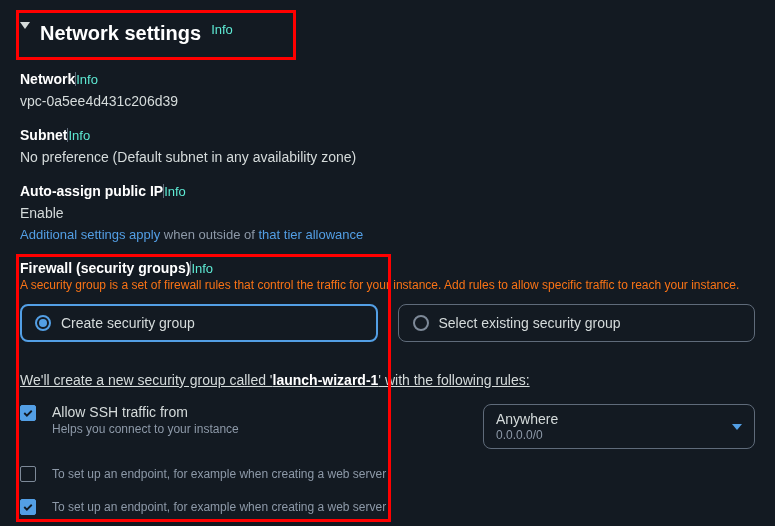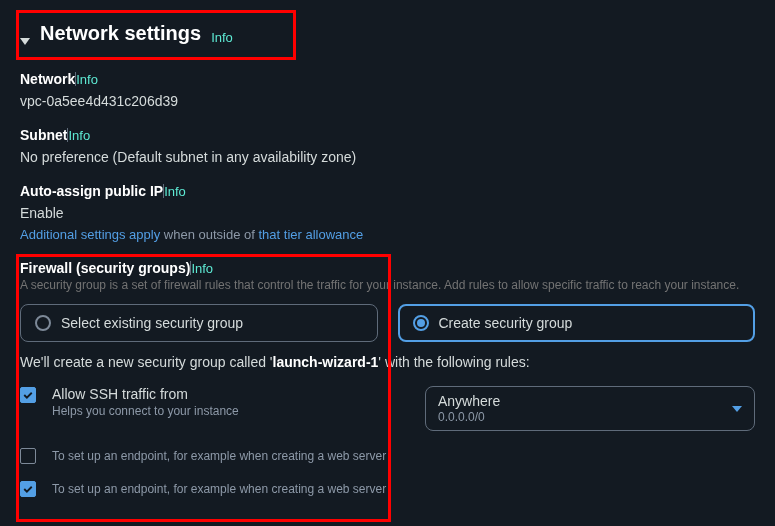--- a/index.html
+++ b/index.html
@@ -9,21 +9,21 @@
       background: #131a22;
       color: #d5dbdb;
       font-family: "Amazon Ember", "Helvetica Neue", Arial, sans-serif;
       font-size: 14px;
       overflow: hidden;
       position: relative;
     }
     .panel { padding: 18px 20px 0 20px; }
     .section-header {
       display: flex;
-      align-items: flex-end;
+      align-items: flex-start;
       gap: 10px;
       padding: 4px 0 8px 0;
     }
     .caret {
       width: 0; height: 0;
       border-left: 5px solid transparent;
       border-right: 5px solid transparent;
       border-top: 7px solid #d5dbdb;
     }
     .section-title {
@@ -59,21 +59,21 @@
     }
     .charges-note {
       margin-top: 6px;
       font-size: 13px;
       color: #8d99a8;
     }
     .charges-note a { color: #539fe5; text-decoration: none; cursor: pointer; }
     .firewall { margin-top: 18px; }
     .firewall-desc {
       font-size: 12px;
-      color: #737373;
+      color: #f97316;
       margin-top: 2px;
     }
     .radio-row {
       display: flex;
       gap: 20px;
       margin-top: 12px;
     }
     .radio-tile {
       flex: 1;
       border: 1px solid #5f6b7a;
@@ -97,23 +97,24 @@
       display: flex; align-items: center; justify-content: center;
       flex-shrink: 0;
     }
     .radio-tile.selected .radio-outer { border-color: #539fe5; }
     .radio-inner {
       width: 8px; height: 8px;
       background: #539fe5;
       border-radius: 50%;
     }
     .sg-note {
-      margin-top: 12px;
-      font-size: 14px;
-      color: #d5dbdb;
+      margin-top: 30px;
+      font-size: 14px;
+      color: #d5dbdb;
+      text-decoration: underline;
     }
     .sg-note strong { font-weight: 700; color: #ffffff; }
     .rule-row {
       display: flex;
       justify-content: space-between;
       align-items: flex-start;
       margin-top: 16px;
       gap: 20px;
     }
     .rule-left {
@@ -135,21 +136,21 @@
     .checkbox.checked {
       background: #539fe5;
       border-color: #539fe5;
     }
     .checkbox.checked svg { display: block; }
     .checkbox svg { display: none; width: 12px; height: 12px; }
     .rule-text { }
     .rule-title { font-size: 14px; color: #d5dbdb; }
     .rule-desc { font-size: 12px; color: #8d99a8; margin-top: 2px; }
     .dropdown {
-      width: 330px;
+      width: 272px;
       border: 1px solid #5f6b7a;
       border-radius: 8px;
       padding: 6px 12px;
       display: flex;
       justify-content: space-between;
       align-items: center;
       cursor: pointer;
       background: transparent;
     }
     .dropdown-text { }
@@ -213,29 +214,29 @@
 
   <div class="firewall">
     <div class="field-label-row">
       <span class="field-label">Firewall (security groups)</span>
       <span class="divider"></span>
       <span class="info-link">Info</span>
     </div>
     <div class="firewall-desc">A security group is a set of firewall rules that control the traffic for your instance. Add rules to allow specific traffic to reach your instance.</div>
 
     <div class="radio-row">
-      <div class="radio-tile">
-        <span class="radio-outer"></span>
-        <span>Select existing security group</span>
-      </div>
       <div class="radio-tile selected">
         <span class="radio-outer">
             <span class="radio-inner"></span>
           </span>
         <span>Create security group</span>
+      </div>
+      <div class="radio-tile">
+        <span class="radio-outer"></span>
+        <span>Select existing security group</span>
       </div>
     </div>
 
     <div class="sg-note">
       <span>We'll create a new security group called '</span><strong>launch-wizard-1</strong><span>' with the following rules:</span>
     </div>
 
     <div class="rule-row">
       <div class="rule-left">
         <div class="checkbox checked">

